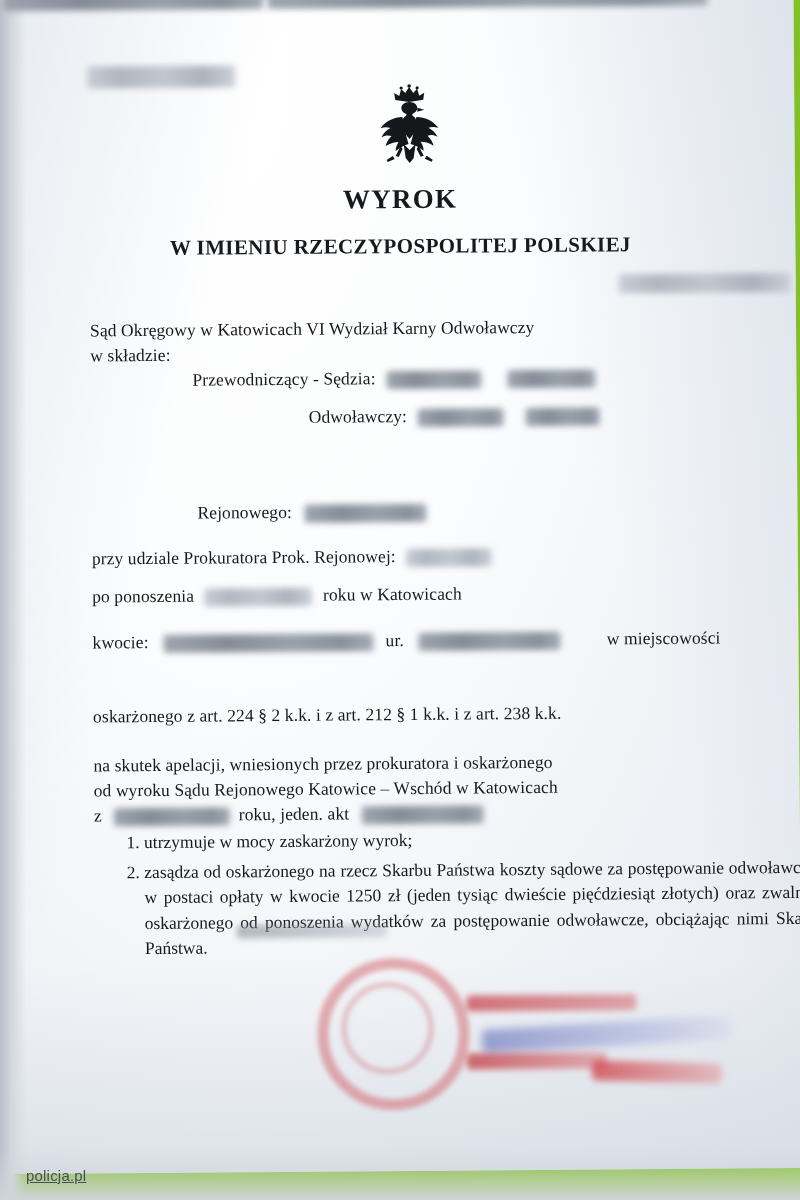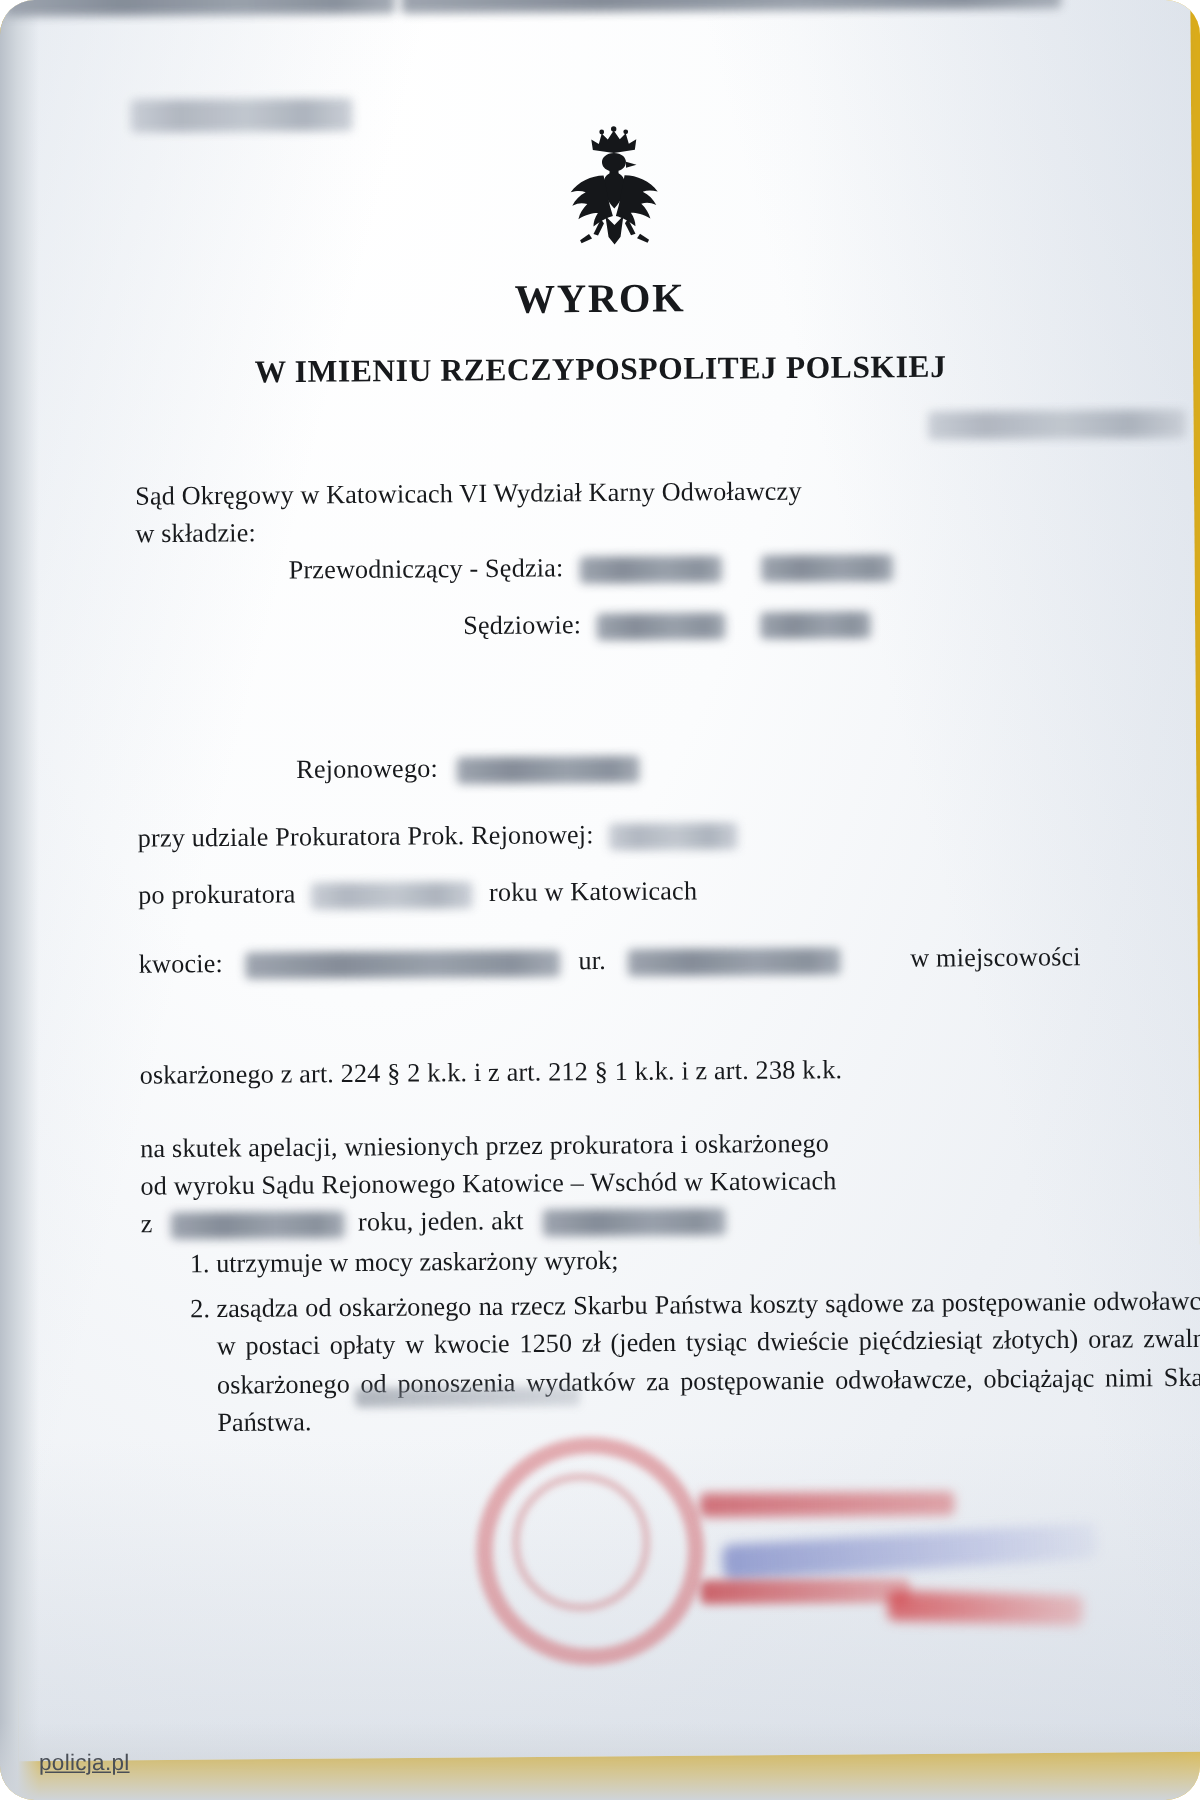--- a/index.html
+++ b/index.html
@@ -12,23 +12,22 @@
     height: 1200px;
     overflow: hidden;
     font-family: "Liberation Serif", serif;
     position: relative;
   }
 
   
   #photo {
     position: absolute;
     inset: 0;
-    background: #eab308;
+    background: #84cc16;
     overflow: hidden;
-    border-radius: 23px;
   }
 
   
   #sheet {
     position: absolute;
     left: 8px;
     top: -14px;
     width: 790px;
     height: 1185px;
     background:
@@ -315,38 +314,38 @@
     <div class="para" id="court-line">Sąd Okręgowy w Katowicach VI Wydział Karny Odwoławczy</div>
     <div class="para" id="sklad-line">w składzie:</div>
 
     <div class="para" id="przewodniczacy">
       <span>Przewodniczący - Sędzia:</span>
       <span class="redact dark" style="width:95px;height:18px;margin-left:6px;"></span>
       <span class="redact dark" style="width:88px;height:18px;margin-left:22px;"></span>
     </div>
 
     <div class="para" id="sedziowie">
-      <span>Sędziowie:</span>
+      <span>Odwoławczy:</span>
       <span class="redact dark" style="width:86px;height:18px;margin-left:6px;"></span>
       <span class="redact dark" style="width:74px;height:18px;margin-left:18px;"></span>
     </div>
     <div id="sedziowie2" class="redact dark"></div>
 
     <div class="para" id="protokolant">
       <span>Rejonowego:</span>
       <span class="redact dark" style="width:122px;height:18px;margin-left:8px;"></span>
     </div>
 
     <div class="para" id="prokurator">
       <span>przy udziale Prokuratora Prok. Rejonowej:</span>
       <span class="redact" style="width:86px;height:18px;margin-left:6px;"></span>
     </div>
 
     <div class="para" id="rozpoznanie">
-      <span>po prokuratora</span>
+      <span>po ponoszenia</span>
       <span class="redact" style="width:108px;height:18px;margin:0 6px;"></span>
       <span>roku w Katowicach</span>
     </div>
 
     <div class="para" id="sprawy-line">
       <span>kwocie:</span>
       <span class="redact dark" style="width:210px;height:18px;margin-left:10px;"></span>
       <span style="margin-left:8px;">ur.</span>
       <span class="redact dark" style="width:142px;height:18px;margin-left:10px;"></span>
       <span class="nowrap" style="margin-left:42px;margin-top:20px;">w miejscowości</span>

